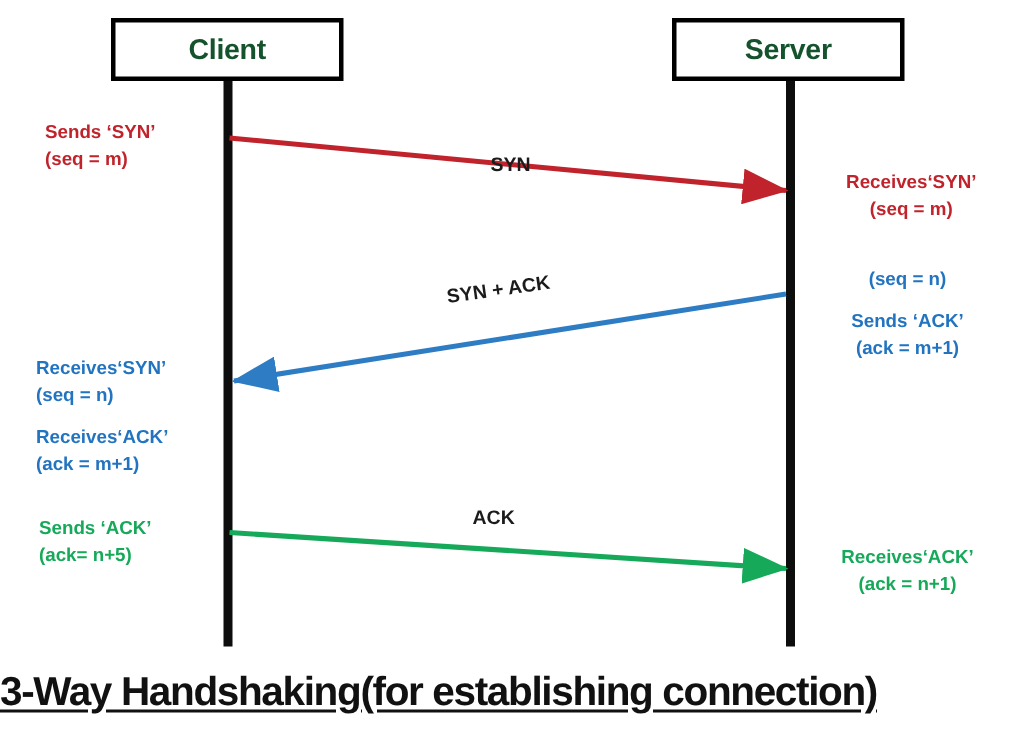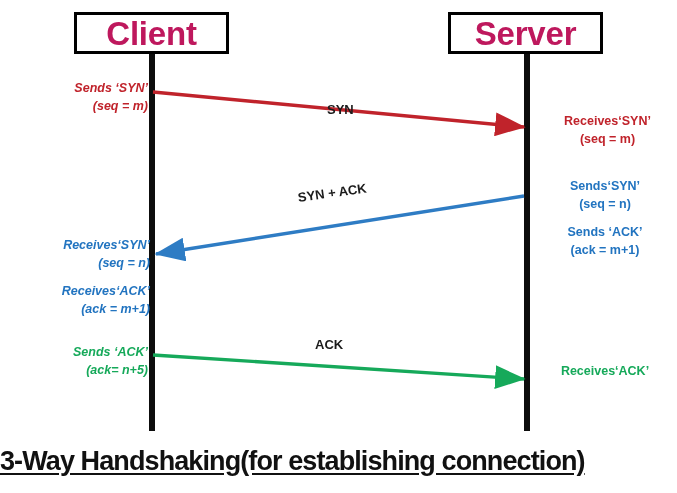--- a/index.html
+++ b/index.html
@@ -24,22 +24,22 @@
     box-sizing: border-box;
     border: 3px solid #000000;
     background: #ffffff;
     display: flex;
     align-items: center;
     justify-content: center;
   }
   .endpoint-label {
     font-family: "Liberation Sans", sans-serif;
     font-weight: bold;
-    font-size: 33px;
-    color: #be185d;
+    font-size: 19px;
+    color: #14532d;
     letter-spacing: -0.2px;
     line-height: 1;
   }
   #client-box { left: 74px;  top: 12px; width: 155px; height: 42px; }
   #server-box { left: 448px; top: 12px; width: 155px; height: 42px; }
 
   
   .lifeline {
     position: absolute;
     width: 6px;
@@ -60,21 +60,21 @@
   
   .note {
     position: absolute;
     font-family: "Liberation Sans", sans-serif;
     font-weight: bold;
     font-size: 12.5px;
     line-height: 1.45;
     white-space: nowrap;
   }
   .note .line { display: block; }
-  .note.left  { text-align: right; font-style: italic; }
+  .note.left  { text-align: left; }
   .note.right { text-align: center; }
   .red   { color: #c0232b; }
   .blue  { color: #2274c0; }
   .green { color: #16a95a; }
 
   
   .arrow-label {
     position: absolute;
     font-family: "Liberation Sans", sans-serif;
     font-weight: bold;
@@ -144,37 +144,37 @@
     <span class="line">Sends ‘SYN’</span>
     <span class="line">(seq = m)</span>
   </div>
 
   <div class="note right red" style="left:545px; top:112px; width:125px;">
     <span class="line">Receives‘SYN’</span>
     <span class="line">(seq = m)</span>
   </div>
 
   <div class="note right blue" style="left:540px; top:177px; width:130px;">
-    <span class="line">Sends‘SYN’</span>
     <span class="line">(seq = n)</span>
     <span class="line" style="margin-top:10px;">Sends ‘ACK’</span>
     <span class="line">(ack = m+1)</span>
   </div>
 
   <div class="note left blue" style="left:24px; top:236px; width:126px;">
     <span class="line">Receives‘SYN’</span>
     <span class="line">(seq = n)</span>
     <span class="line" style="margin-top:10px;">Receives‘ACK’</span>
     <span class="line">(ack = m+1)</span>
   </div>
 
   <div class="note left green" style="left:26px; top:343px; width:122px;">
     <span class="line">Sends ‘ACK’</span>
     <span class="line">(ack= n+5)</span>
   </div>
 
   <div class="note right green" style="left:541px; top:362px; width:128px;">
     <span class="line">Receives‘ACK’</span>
+    <span class="line">(ack = n+1)</span>
   </div>
 
   <div id="caption">3-Way Handshaking(for establishing connection)</div>
 
 </div>
 
 </body></html>

